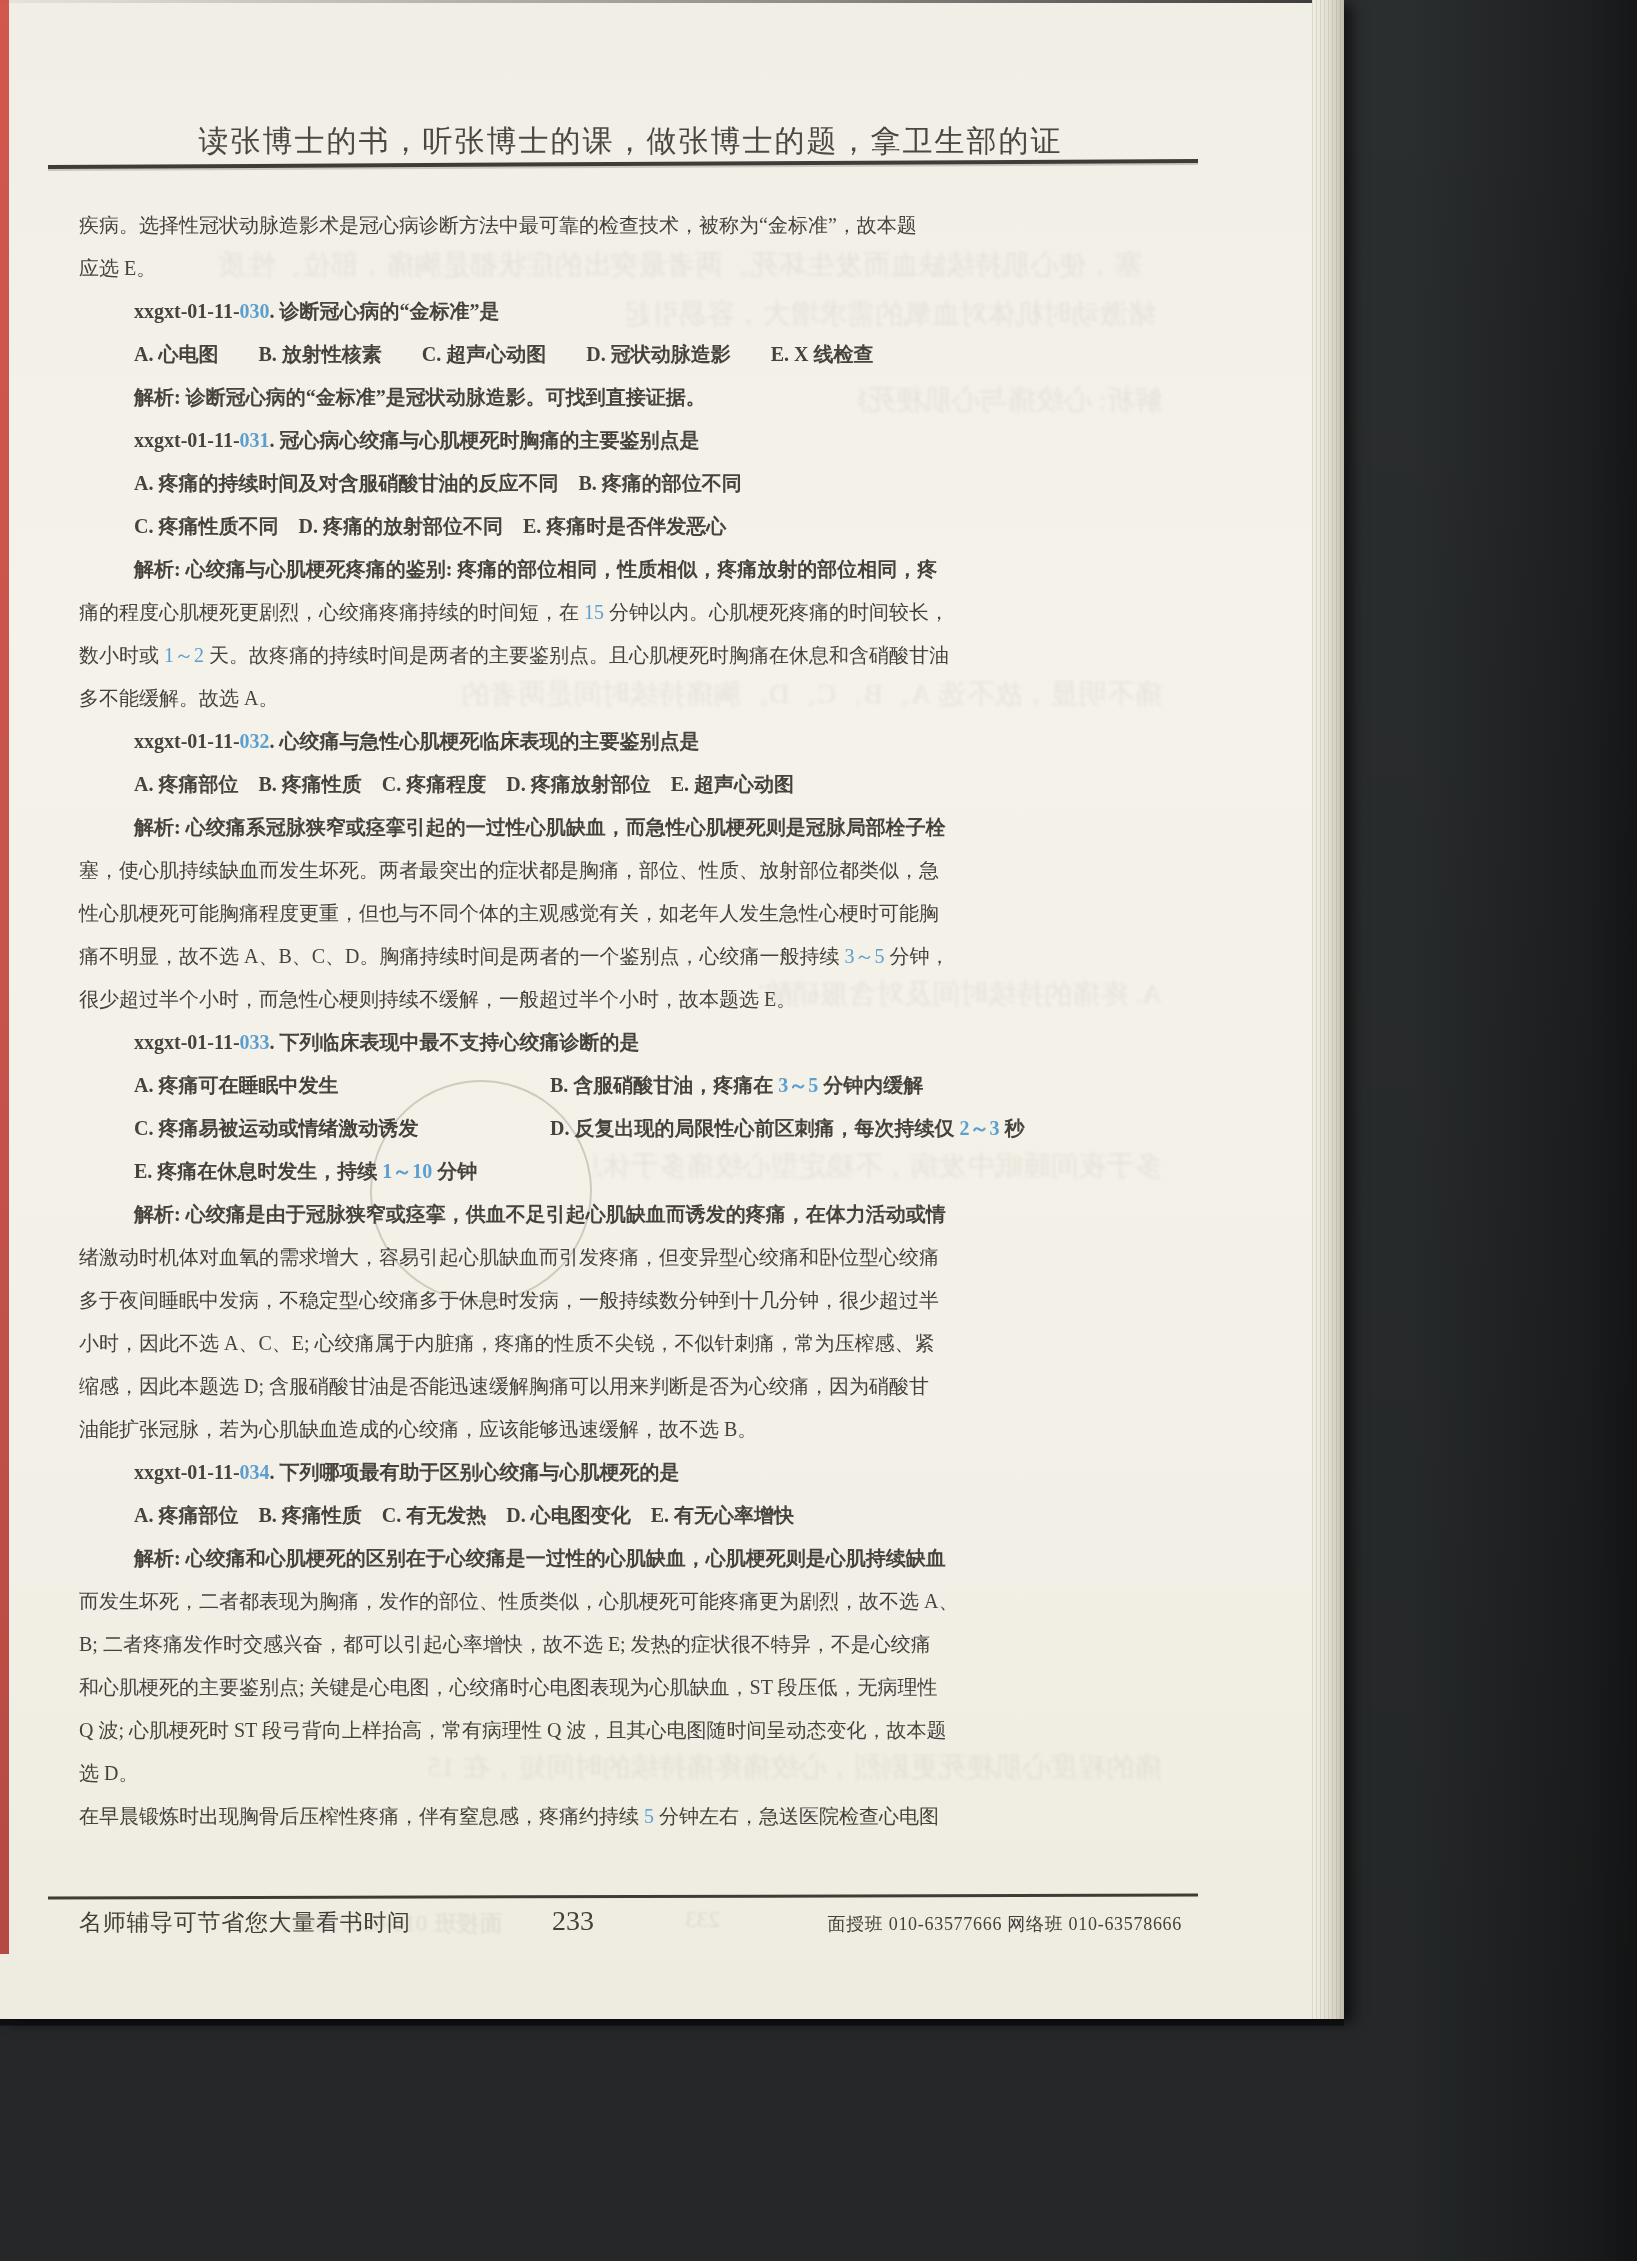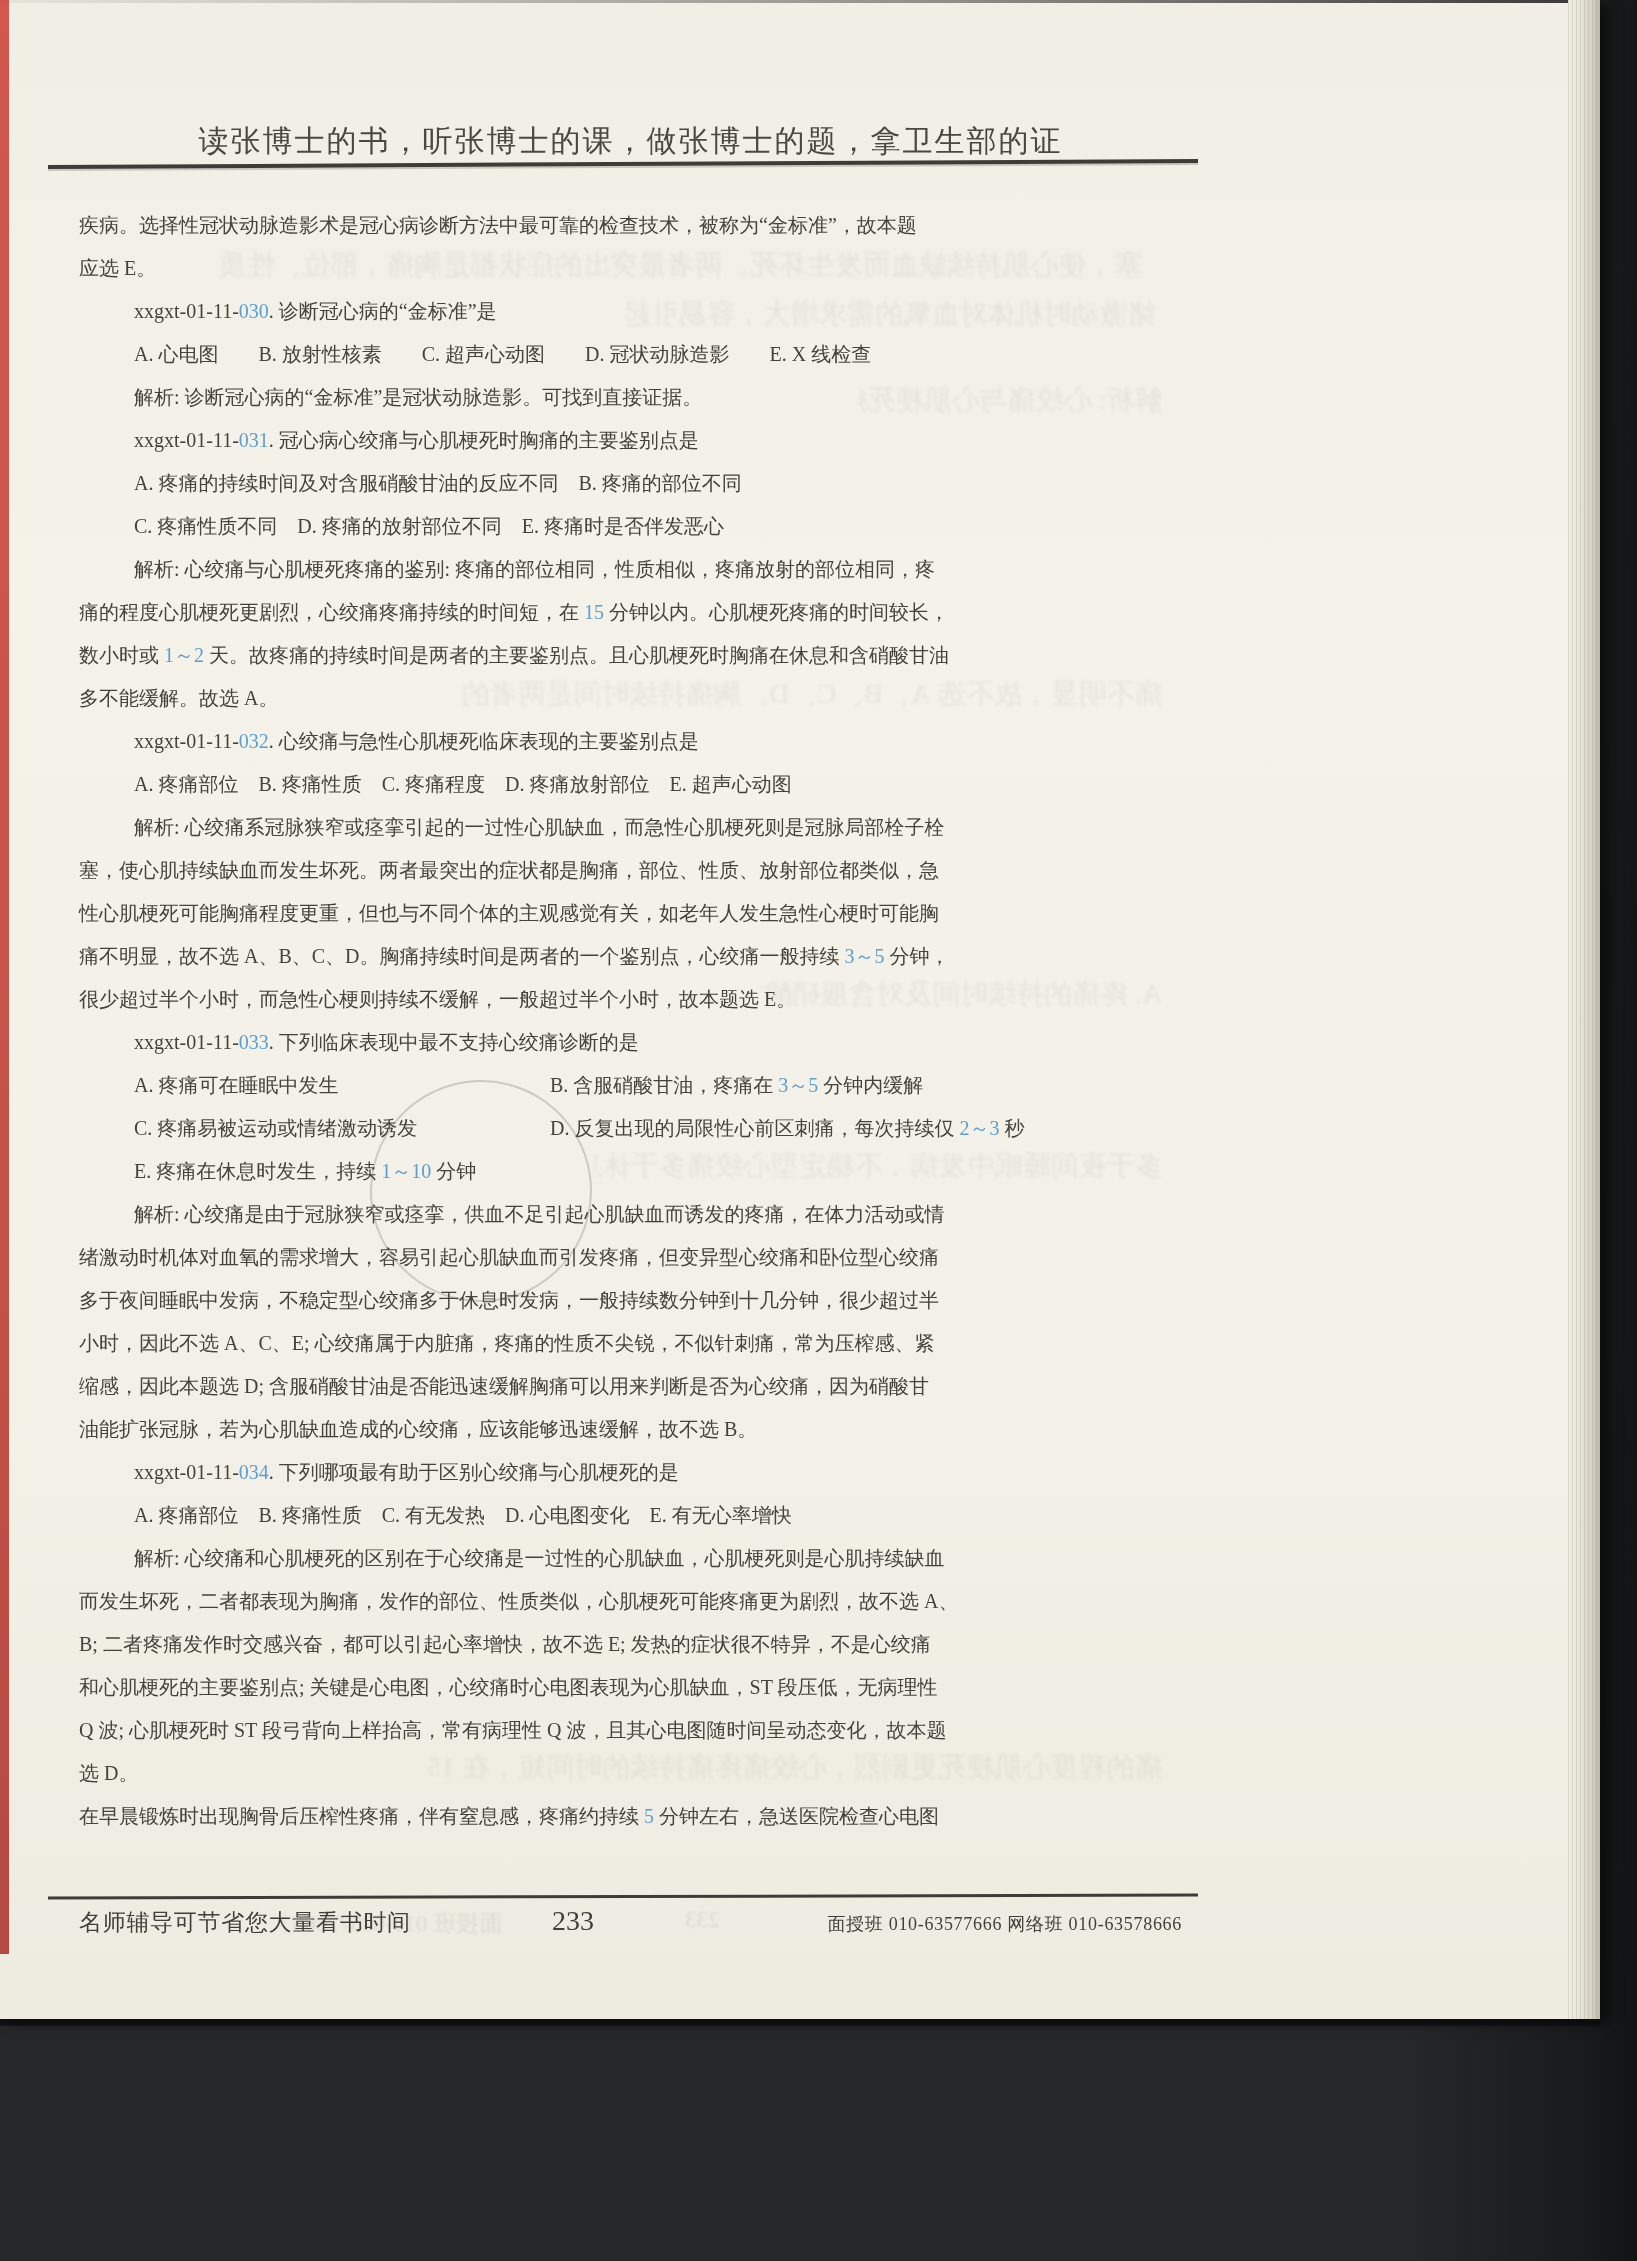--- a/index.html
+++ b/index.html
@@ -6,21 +6,21 @@
   body{
     width:1637px;height:2261px;position:relative;overflow:hidden;
     background:
       linear-gradient(180deg, rgba(0,0,0,0) 0%, rgba(0,0,0,.15) 88%),
       linear-gradient(90deg, #2b2e2f 0%, #2b2e2f 86%, #1d1f20 97%, #151617 100%),
       #2a2d2e;
     font-family:"Liberation Serif","DejaVu Serif",serif;
   }
   
   .page{
-    position:absolute;left:0;top:0;width:1600px;height:2019px;
+    position:absolute;left:0;top:0;width:1344px;height:2019px;
     background:linear-gradient(180deg,#f1efe5 0%,#f4f2e9 30%,#f3f1e7 70%,#eeece1 100%);
     box-shadow:0 6.6px 0 rgba(10,12,14,.85), 9.2px 4px 12px rgba(0,0,0,.55);
   }
   .page::before{ 
     content:"";position:absolute;left:0;top:0;width:100%;height:3.3px;
     background:linear-gradient(90deg, rgba(20,20,20,.05), rgba(20,20,20,.45) 60%, rgba(10,10,10,.8));
   }
   .red-edge{
     position:absolute;left:0;top:0;width:9.2px;height:1954px;
     background:linear-gradient(180deg,#cf4a40 0%,#c2453d 55%,#b03c34 100%);
@@ -42,21 +42,21 @@
     position:absolute;left:48px;top:162px;width:1150px;height:4px;
     background:#3e3c37;transform:rotate(-0.3deg);
     box-shadow:0 2px 0 rgba(62,60,55,.22);
   }
   
   .content{
     position:absolute;left:79px;top:204px;width:1107px;
     font-size:20px;line-height:43px;color:#45433c;
   }
   .ln{height:43px;white-space:nowrap;}
-  .ind{padding-left:55px;}
+  .ind{padding-left:55px;font-weight:bold;}
   .blue{color:#5a9ed2;}
   .c2{display:inline-block;width:416px;}
   
   .ghost{
     position:absolute;transform:scaleX(-1);filter:blur(1.7px);opacity:.10;
     color:#6e6c60;font-size:28px;white-space:nowrap;overflow:hidden;height:38px;
     pointer-events:none;
   }
   .pen-arc{
     position:absolute;left:370px;top:1080px;width:218px;height:218px;

